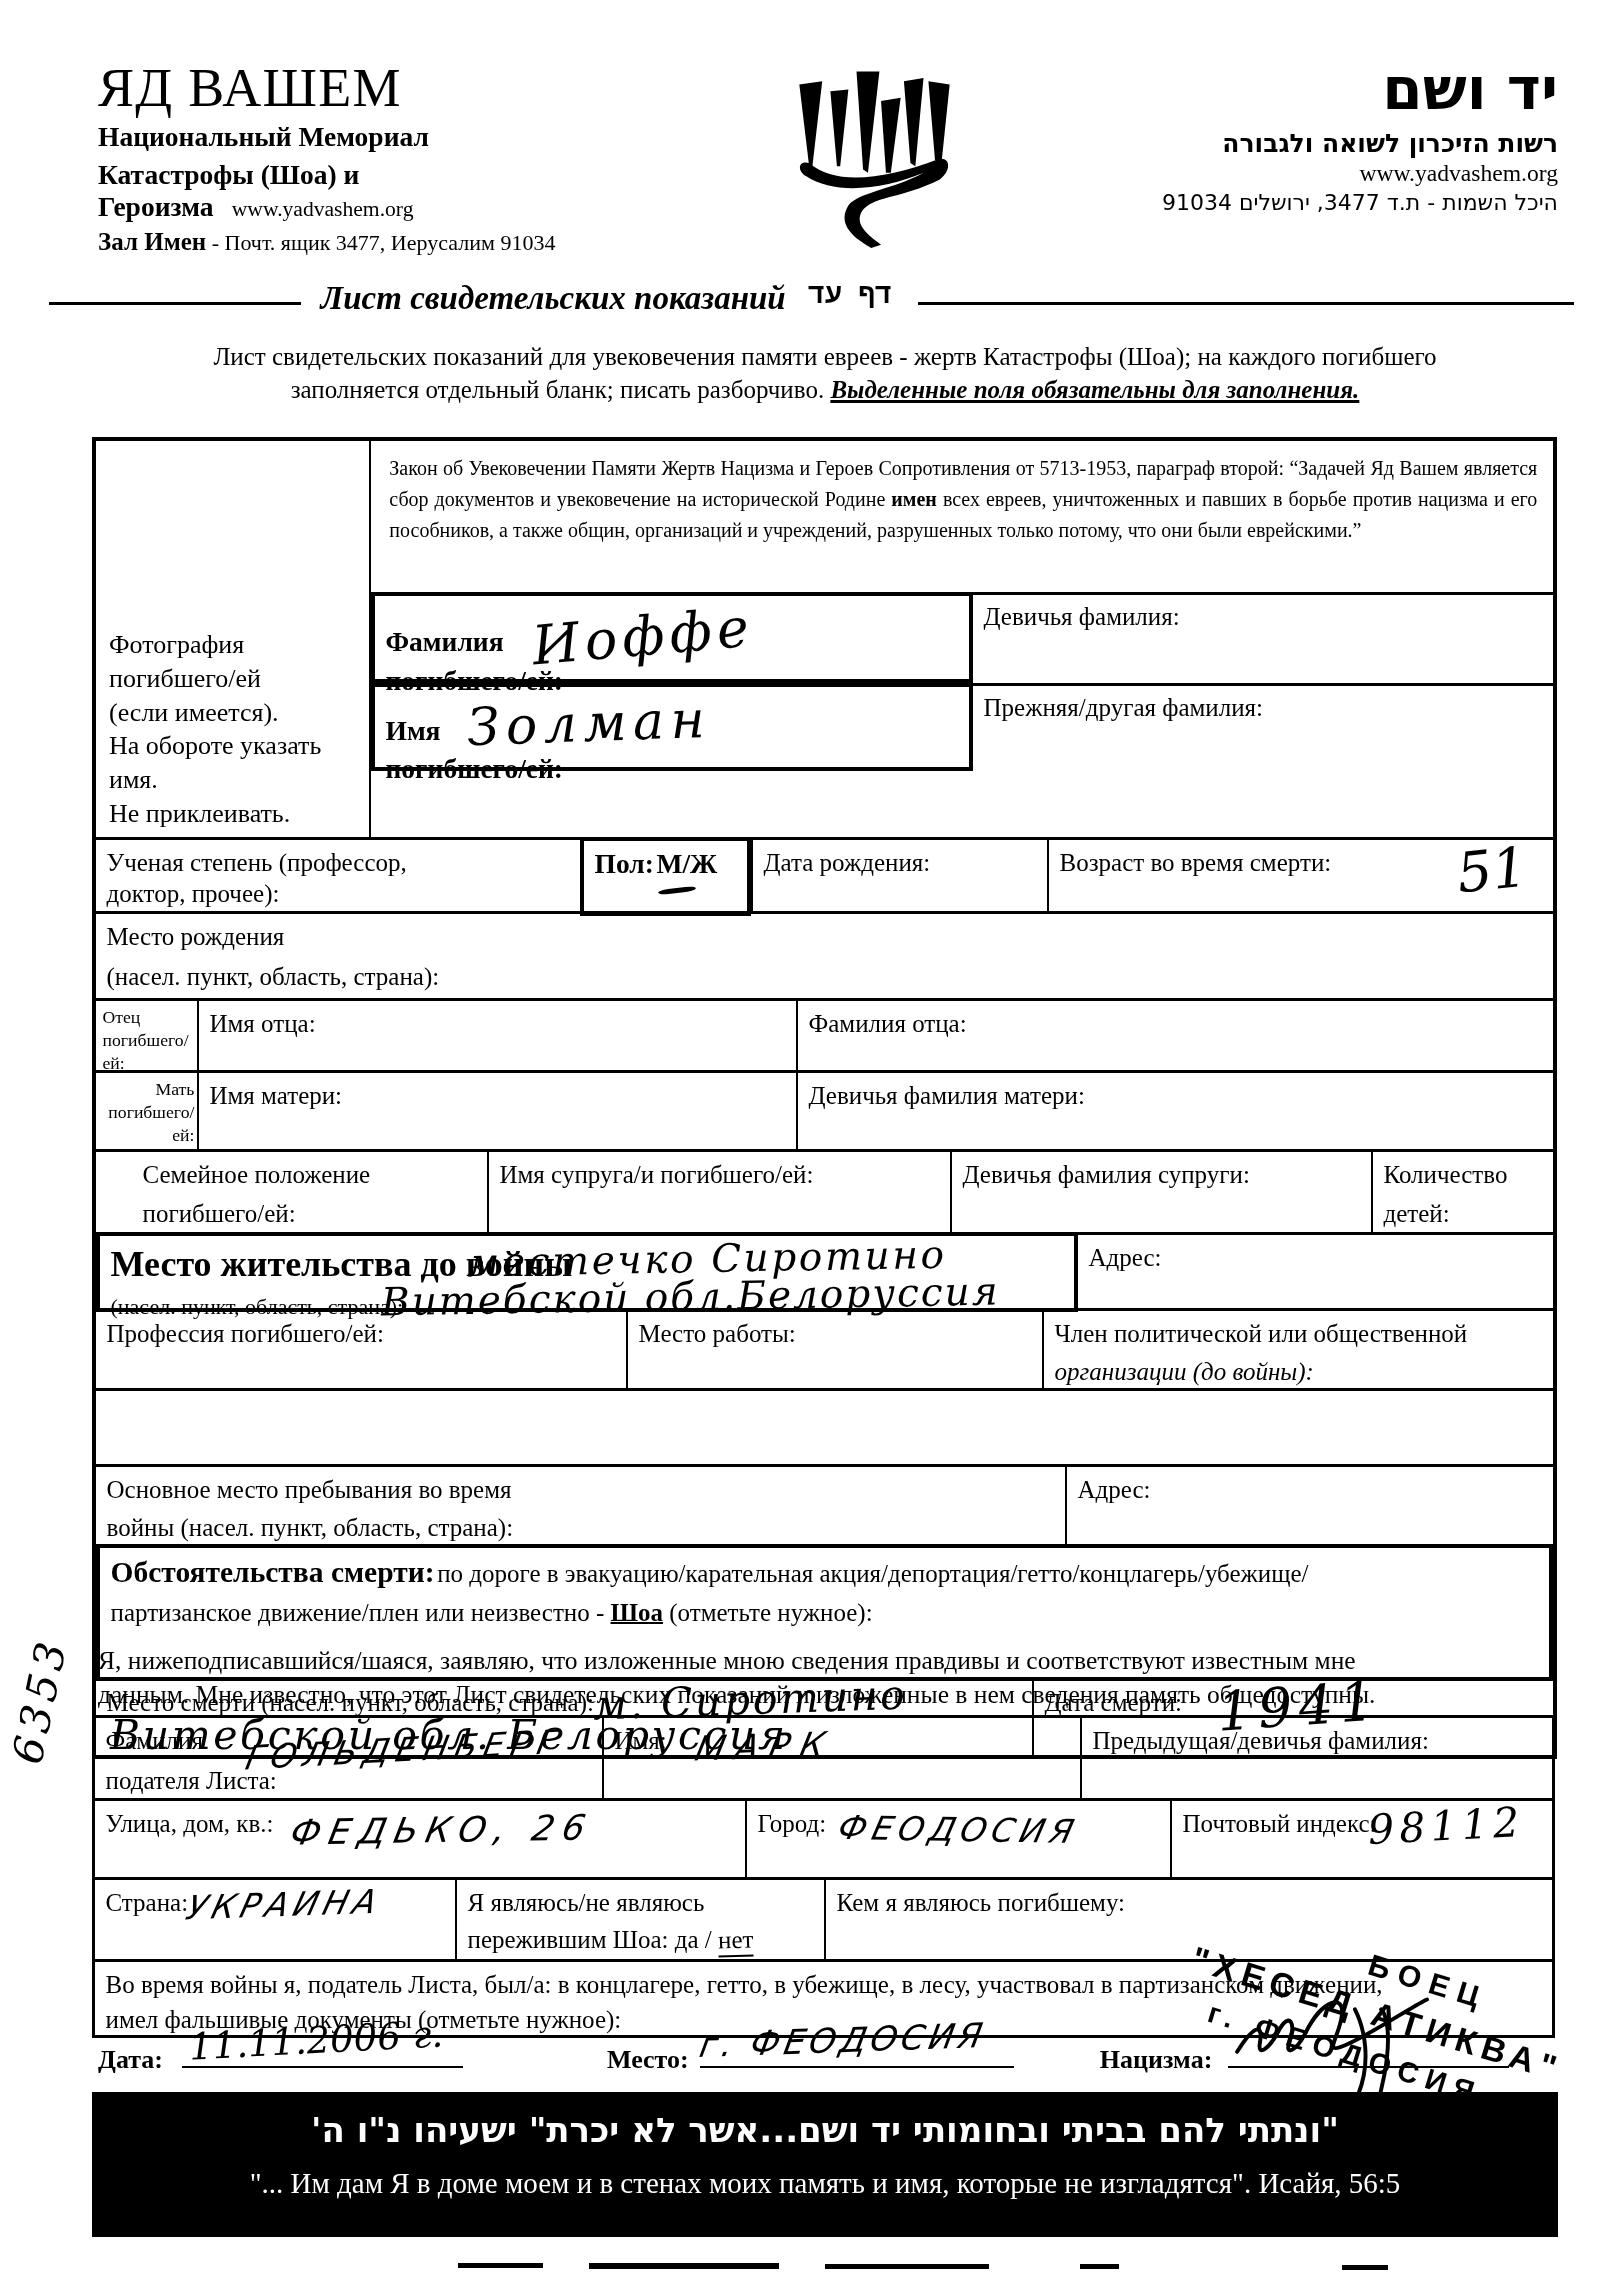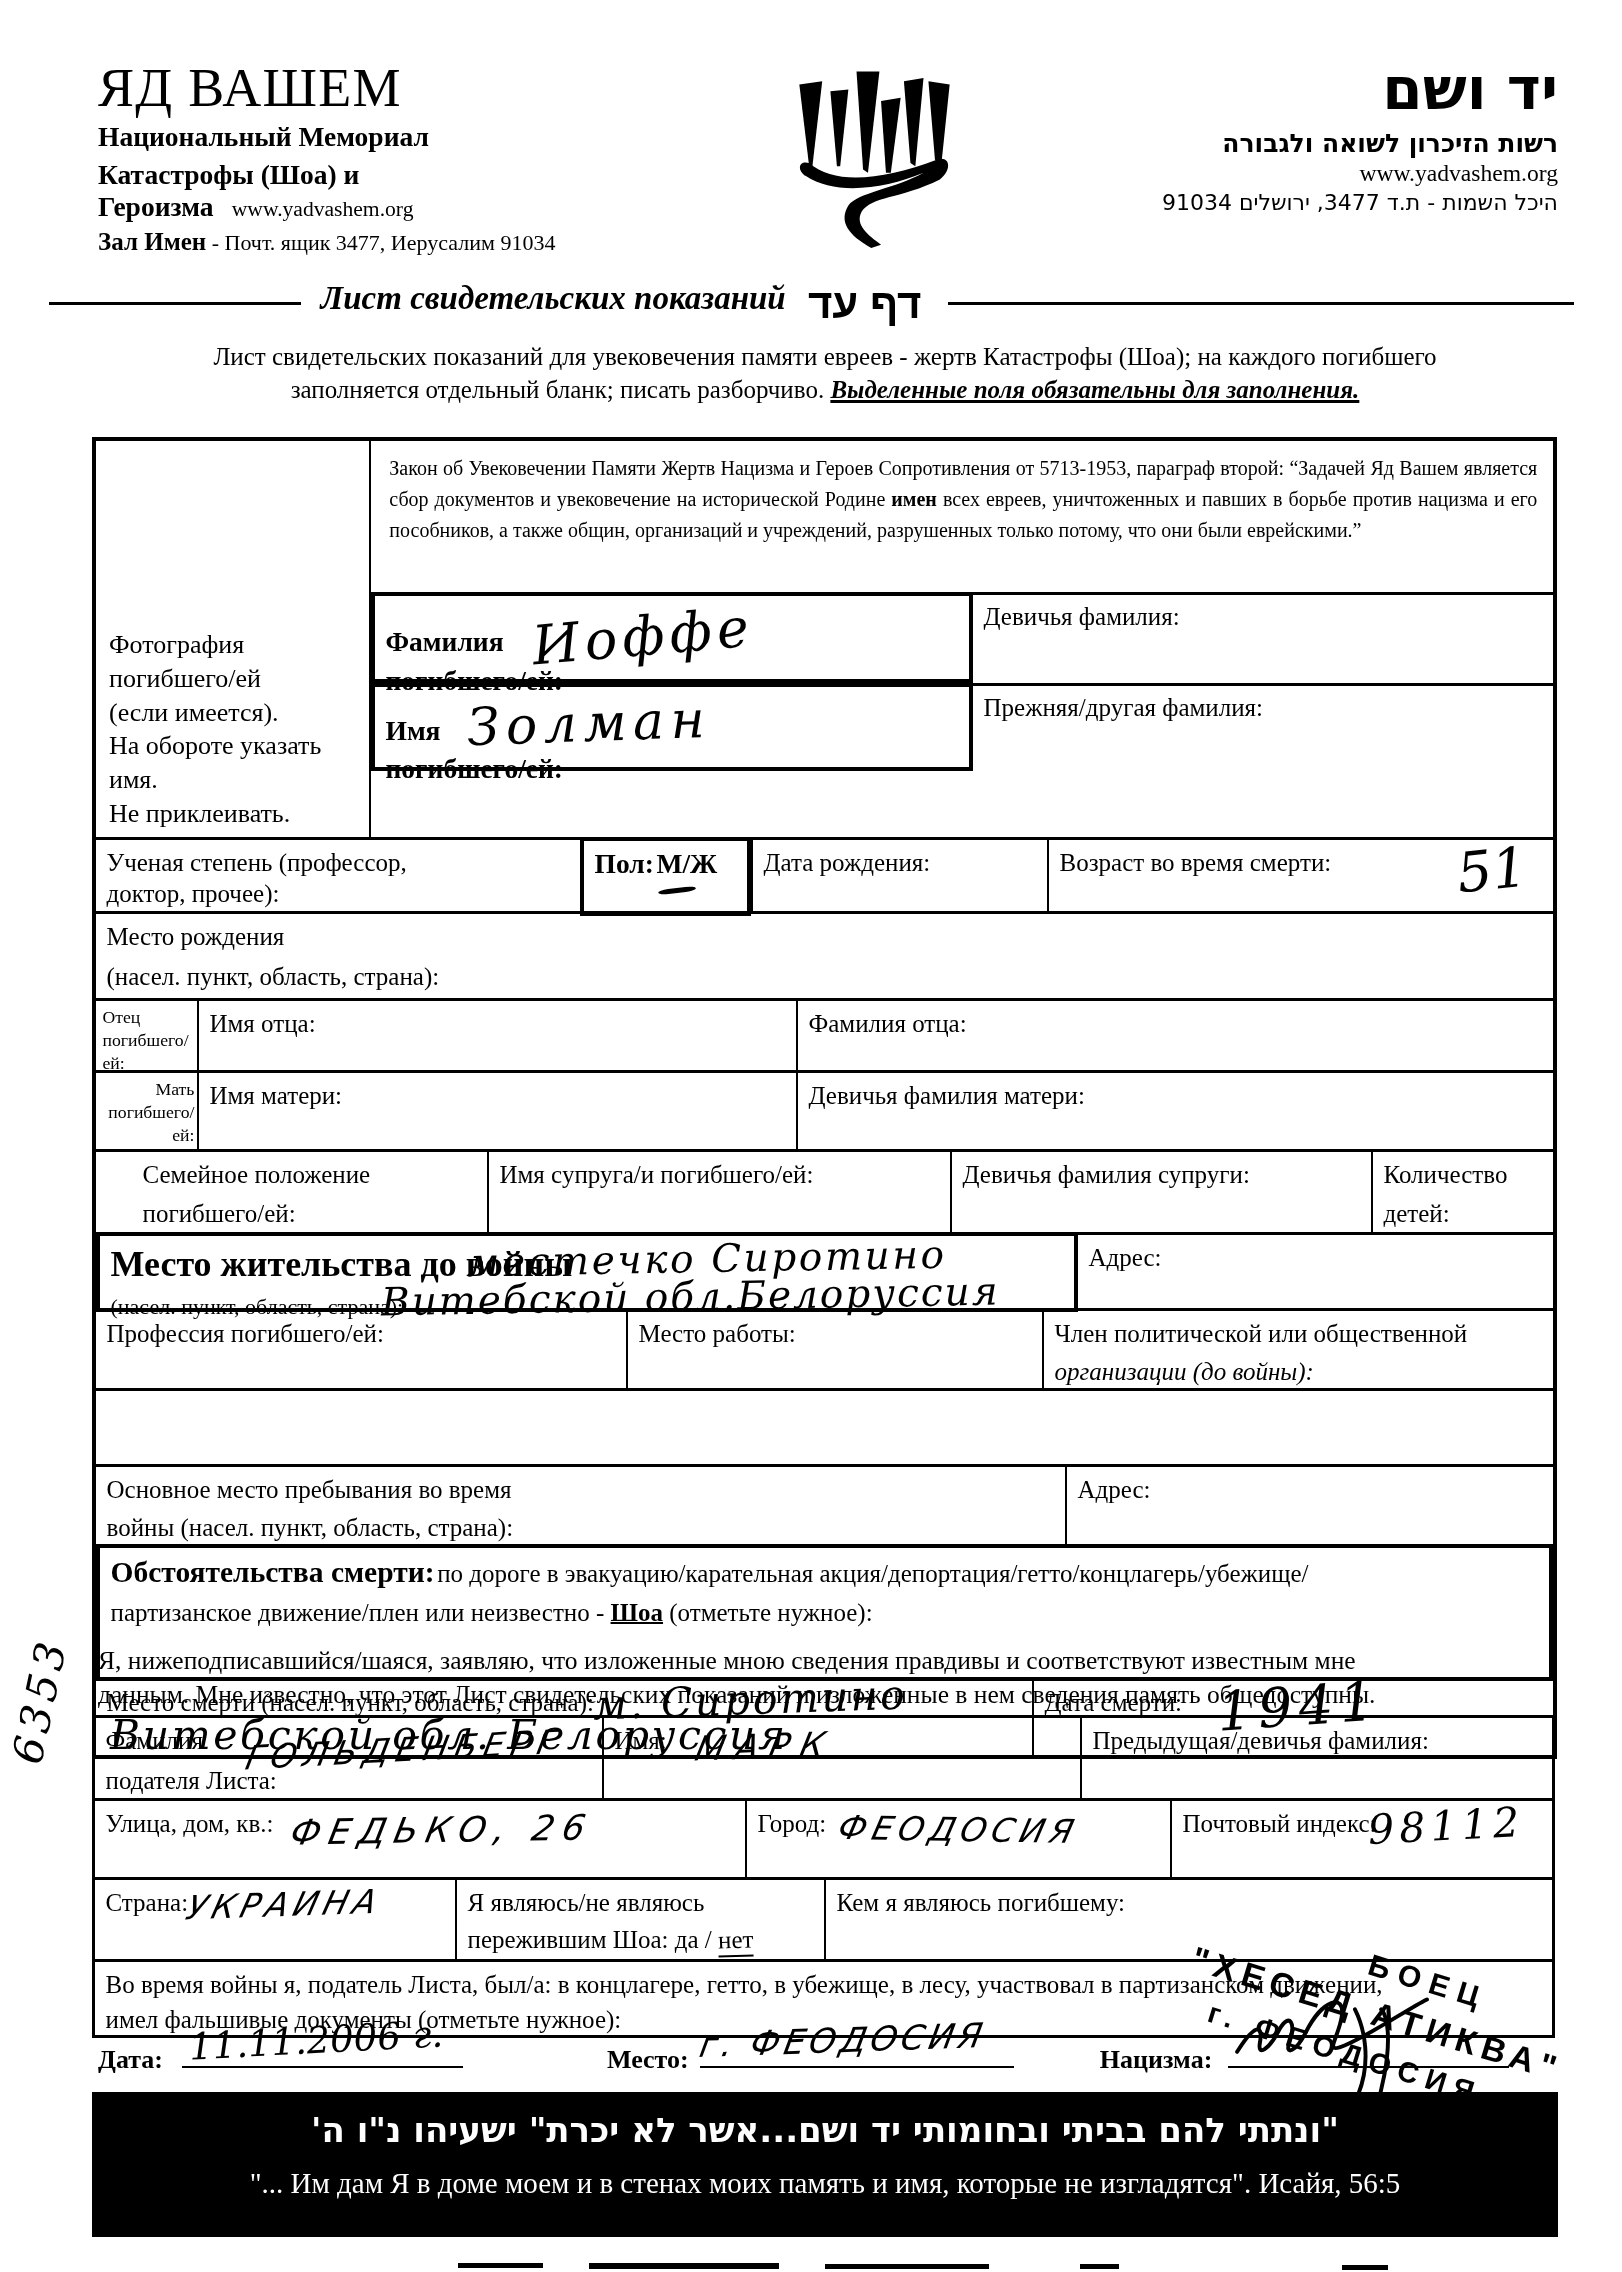--- a/index.html
+++ b/index.html
@@ -20,21 +20,21 @@
   .org-he .name{font-size:58px;font-weight:bold;line-height:1.0;}
   .org-he .sub{font-size:25px;font-weight:bold;margin-top:10.5px;}
   .org-he .url{font-size:23.6px;font-family:"Liberation Serif",serif;margin-top:2.6px;}
   .org-he .hall{font-size:22px;margin-top:2.6px;}
   
   .titleline{position:absolute;top:280px;left:49px;width:1525px;display:flex;align-items:flex-start;}
   .rule{border-top:3.9px solid #000;height:0;margin-top:22px;}
   .rule.left{width:252px;}
   .rule.right{flex:1;border-top-width:3.3px;}
   .title-ru{font-size:33px;font-weight:bold;font-style:italic;padding:0 17px 0 19.6px;white-space:nowrap;}
-  .title-he{font-size:42px;font-weight:bold;font-family:Liberation Sans, sans-serif;padding:0 26px 0 5.2px;}
+  .title-he{font-size:28px;font-weight:bold;font-family:Liberation Mono, monospace;padding:0 26px 0 5.2px;}
   
   .intro{position:absolute;top:340px;left:79px;width:1492px;text-align:center;font-size:25px;line-height:33px;}
   .intro .em{font-weight:bold;font-style:italic;text-decoration:underline;text-decoration-thickness:2.6px;}
   
   .formbox{position:absolute;left:92px;width:1457px;border:4.6px solid #000;}
   .box1{top:437px;}
   .box2{top:1715px;border-width:3.3px;}
   .row{display:flex;border-top:3.3px solid #000;position:relative;}
   .row.first{border-top:none;}
   .cell{position:relative;padding:6.5px 10.5px;box-sizing:border-box;overflow:visible;}

